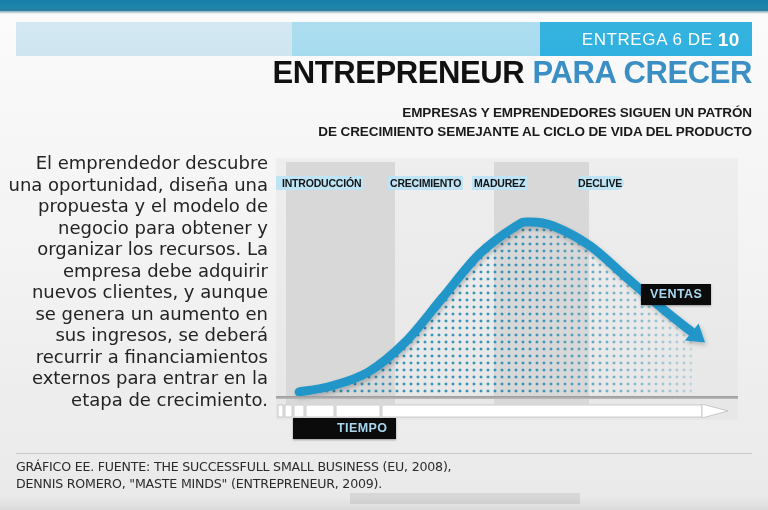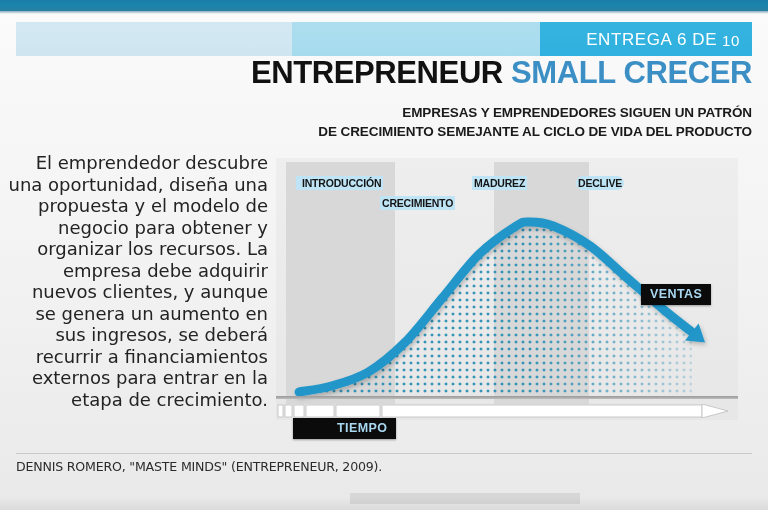--- a/index.html
+++ b/index.html
@@ -32,21 +32,21 @@
   .band-b{left:292px;width:248px;background:linear-gradient(180deg,#addeef 0%,#a6dbee 100%);}
   .band-c{left:540px;width:212px;background:linear-gradient(180deg,#36b4e0 0%,#2fb0de 100%);}
   .band-badge{
     position:absolute;right:16px;top:0;height:36px;
     display:flex;align-items:center;justify-content:flex-end;
     padding-right:12px;box-sizing:border-box;
     color:#ffffff;letter-spacing:.6px;
     font-size:17px;
   }
   .band-badge .lead{font-weight:400;}
-  .band-badge .num{font-weight:normal;margin-left:5px;font-size:15px;}
+  .band-badge .num{font-weight:bold;margin-left:5px;font-size:19px;}
 
   
   .title{
     position:absolute;right:16px;top:57px;
     font-size:31px;font-weight:bold;letter-spacing:-.4px;
     color:#111;line-height:1;white-space:nowrap;
   }
   .title .accent{color:#3b8fc4;}
   .subtitle{
     position:absolute;right:16px;
@@ -148,36 +148,36 @@
     <div class="band band-b"></div>
     <div class="band band-c"></div>
     <div class="band-badge">
       <span class="lead">ENTREGA 6 DE</span>
         <span class="num">10</span>
     </div>
   </div>
 
   <div class="title">
     <span>ENTREPRENEUR</span>
-    <span class="accent">SMALL CRECER</span>
+    <span class="accent">PARA CRECER</span>
   </div>
   <div class="subtitle l2">DE CRECIMIENTO SEMEJANTE AL CICLO DE VIDA DEL PRODUCTO</div>
   <div class="subtitle l1">EMPRESAS Y EMPRENDEDORES SIGUEN UN PATRÓN</div>
 
   <div class="copy">El emprendedor descubre una oportunidad, diseña una propuesta y el modelo de negocio para obtener y organizar los recursos. La empresa debe adquirir nuevos clientes, y aunque se genera un aumento en sus ingresos, se deberá recurrir a financiamientos externos para entrar en la etapa de crecimiento.</div>
 
   <div class="chart">
     <div class="chart-bg"></div>
     <div id="stage-bands">
         <div class="stage-band" style="left: 10px; width: 108.88px;"></div>
         <div class="stage-band" style="left: 217.9px; width: 95.02px;"></div>
       </div>
     <div class="stage-labels" id="stage-labels">
-        <div class="stage-label" style="left: 20px; padding-left: 6px;">INTRODUCCIÓN</div>
-        <div class="stage-label" style="left: 104px; margin-top: 20px;">CRECIMIENTO</div>
+        <div class="stage-label" style="left: 0; padding-left: 6px;">INTRODUCCIÓN</div>
+        <div class="stage-label" style="left: 112px;">CRECIMIENTO</div>
         <div class="stage-label" style="left: 196px;">MADUREZ</div>
         <div class="stage-label" style="left: 300px; border-radius: 7px;">DECLIVE</div>
       </div>
 
     <svg class="plot" viewBox="0 0 462 262" preserveAspectRatio="none">
       <defs>
         <pattern id="dotgrid" width="7" height="7" patternUnits="userSpaceOnUse">
           <circle cx="2" cy="2" r="1.35" fill="#2b8fb5"></circle>
           <rect x="0" y="1.6" width="4" height="0.8" fill="#2b8fb5" opacity="0.45"></rect>
           <rect x="1.6" y="0" width="0.8" height="4" fill="#2b8fb5" opacity="0.45"></rect>
@@ -219,18 +219,19 @@
       </g>
       <polygon points="426,0 426,14 452,7" fill="#ffffff" stroke="#bdbdbd" stroke-width="0.8"></polygon>
     </svg>
   </div>
 
   <div class="pill pill-ventas">VENTAS</div>
   <div class="pill pill-tiempo">TIEMPO</div>
 
   <div class="footer-sep"></div>
   <div class="footer">
+    <span class="ln">GRÁFICO EE. FUENTE: THE SUCCESSFULL SMALL BUSINESS (EU, 2008),</span>
     <span class="ln">DENNIS ROMERO, "MASTE MINDS" (ENTREPRENEUR, 2009).</span>
   </div>
   <div class="footer-smudge"></div>
   <div class="edge-shadow"></div>
 
 </div>
 
 </body></html>

